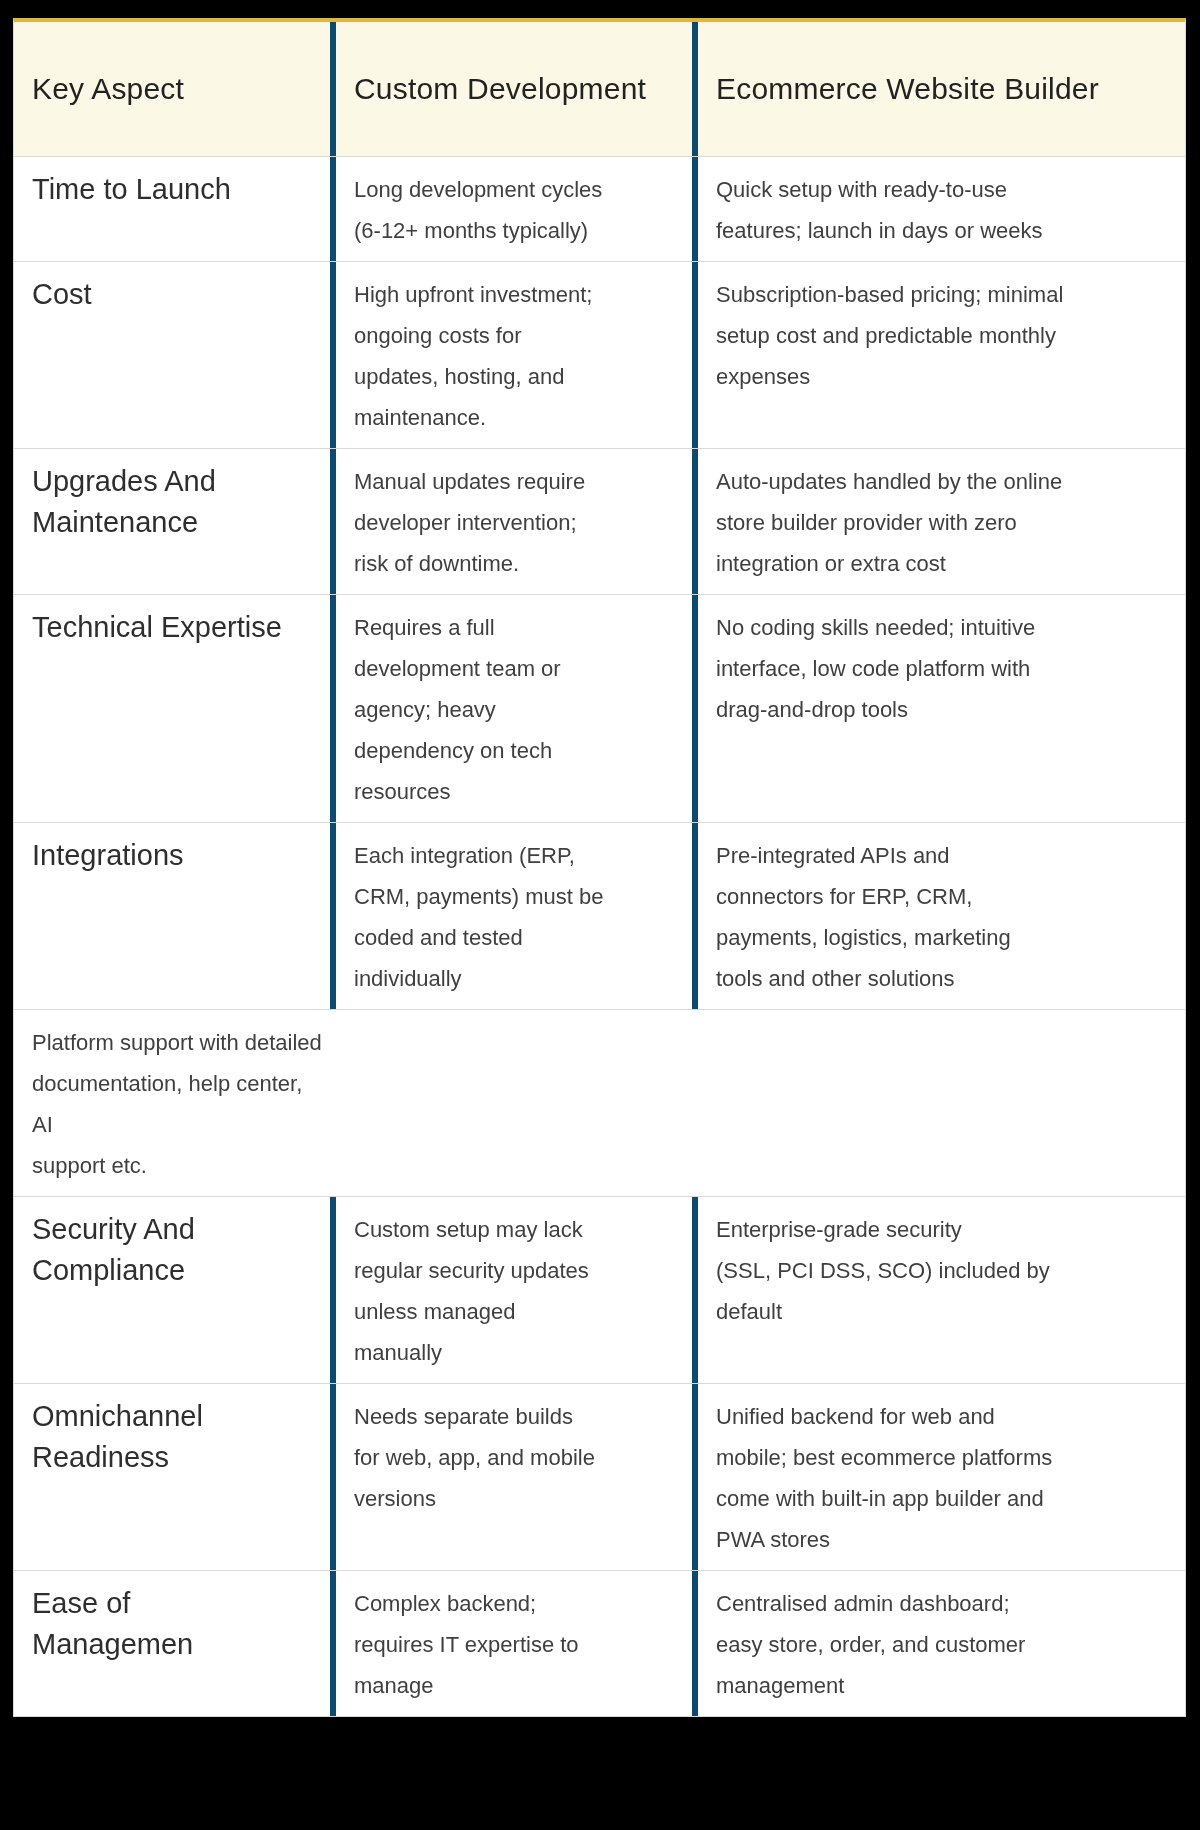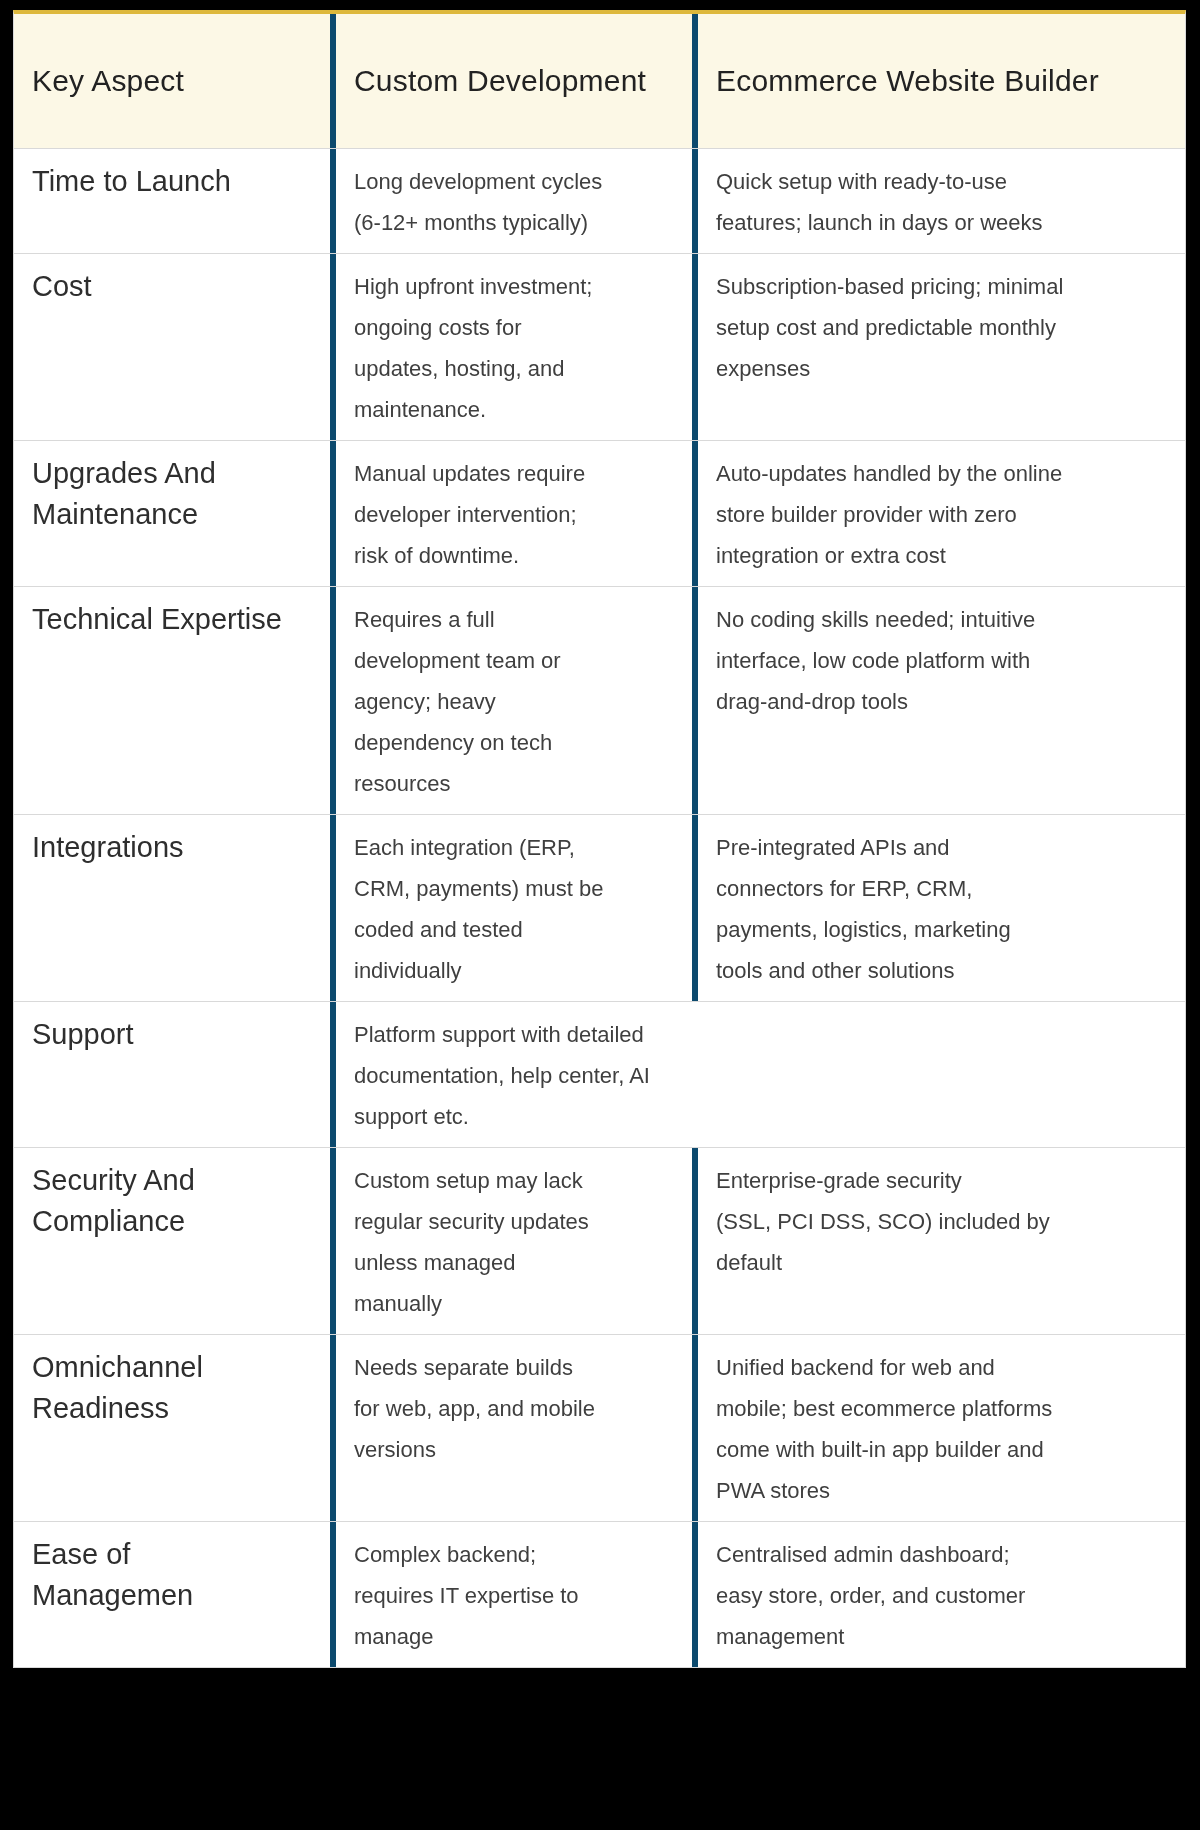--- a/index.html
+++ b/index.html
@@ -9,21 +9,21 @@
   body {
     width: 1200px;
     height: 1830px;
     background: #000000;
     overflow: hidden;
     font-family: "Liberation Sans", "DejaVu Sans", sans-serif;
   }
   .table-frame {
     position: absolute;
     left: 13px;
-    top: 10px;
+    top: 18px;
     width: 1173px;
     background: #ffffff;
     border-top: 4px solid #ddb83c;
     border-left: 1px solid #d9d9d9;
     border-right: 1px solid #d9d9d9;
     border-bottom: 1px solid #d9d9d9;
     box-sizing: border-box;
   }
   .row {
     display: grid;
@@ -115,21 +115,20 @@
         <div class="cell custom-cell">Each integration (ERP,
 CRM, payments) must be
 coded and tested
 individually</div>
         <div class="cell builder-cell">Pre-integrated APIs and
 connectors for ERP, CRM,
 payments, logistics, marketing
 tools and other solutions</div>
       </div>
       <div class="row body-row">
-        <div class="cell aspect-cell">Support</div>
         <div class="cell builder-cell">Platform support with detailed
 documentation, help center, AI
 support etc.</div>
       </div>
       <div class="row body-row">
         <div class="cell aspect-cell">Security And
 Compliance</div>
         <div class="cell custom-cell">Custom setup may lack
 regular security updates
 unless managed

